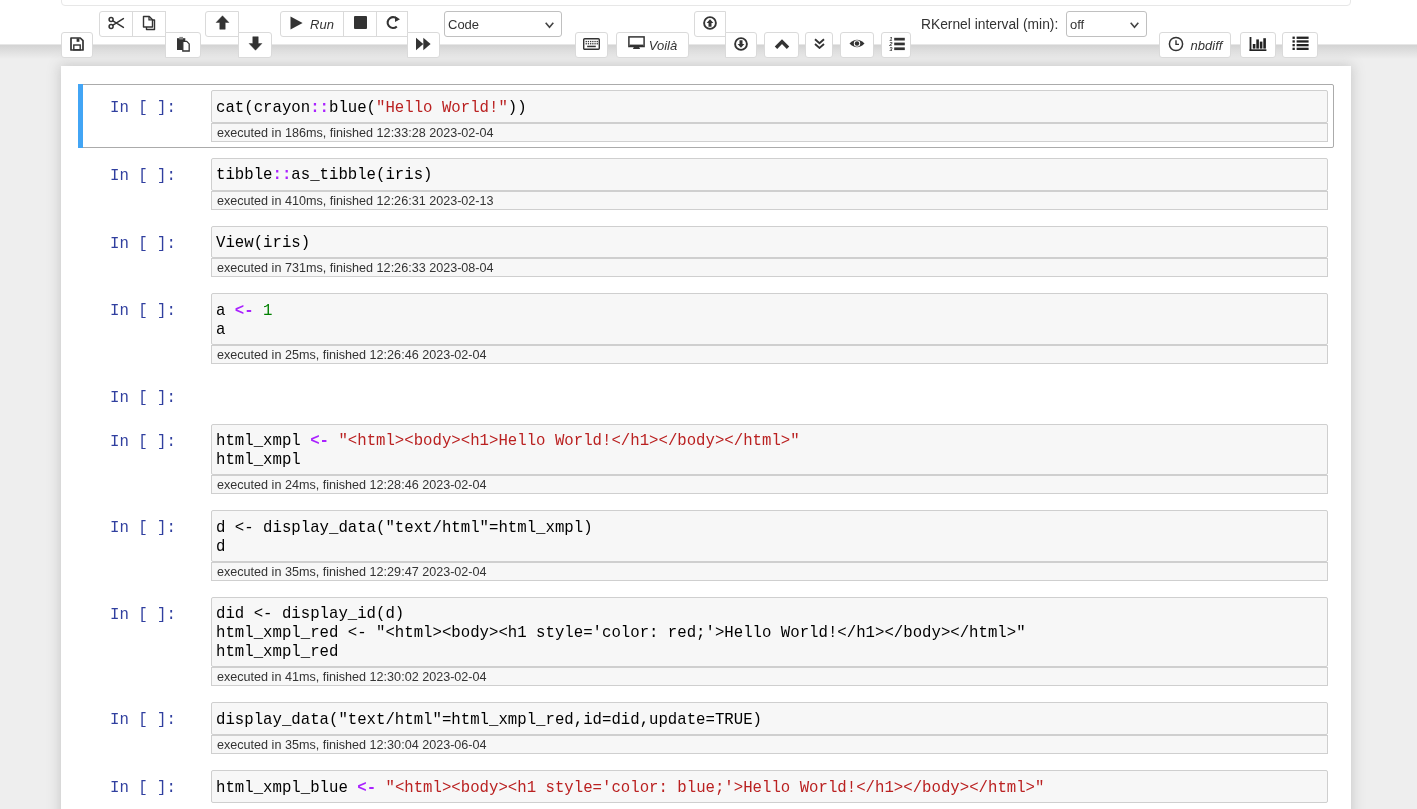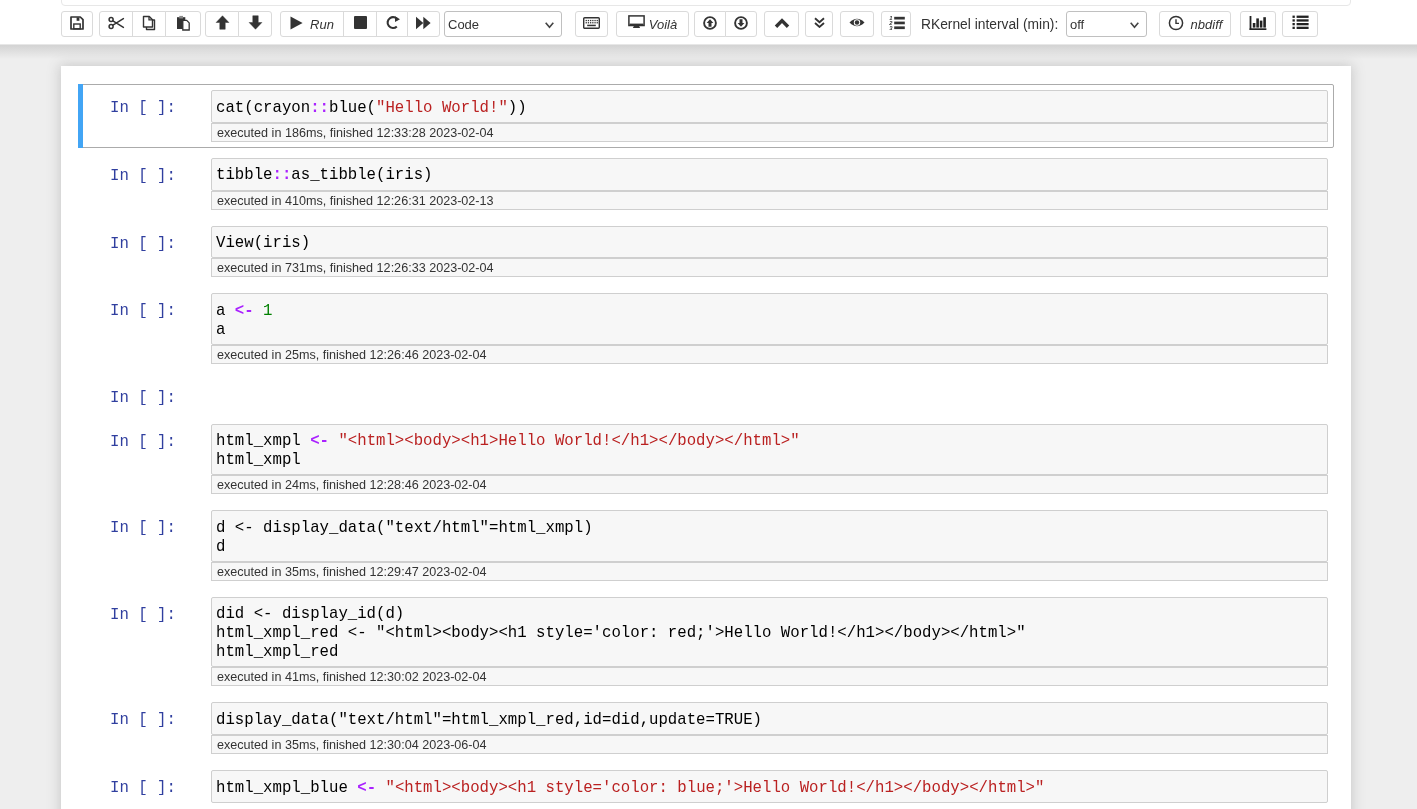--- a/index.html
+++ b/index.html
@@ -7,21 +7,21 @@
 body { font-family:"Liberation Sans", sans-serif; background:#eee; position:relative; }
 #header { position:absolute; top:0; left:0; width:1417px; height:44px; background:#fff; border-bottom:1px solid #e7e7e7; z-index:5; }
 #shadowband { position:absolute; top:45px; left:0; width:1417px; height:14px; background:linear-gradient(rgba(87,87,87,0.18), rgba(87,87,87,0.0)); z-index:4; }
 #menu-remnant { position:absolute; top:-8px; left:61px; width:1288px; height:12px; background:#fff; border:1px solid #e7e7e7; border-radius:0 0 4px 4px; }
 
 .tg { position:absolute; top:11px; height:26px; display:flex; }
 .btn { box-sizing:border-box; background:#fff; border:1px solid #dadada; height:26px; display:flex; align-items:center; justify-content:center; color:#333; font-size:13px; }
 .btn svg { position:relative; top:-1.5px; }
 .btn + .btn { margin-left:-1px; }
 .tg .btn:first-child { border-radius:3px 0 0 3px;font-style:italic; }
-.tg .btn:last-child { border-radius:0 3px 3px 0; }
+.tg .btn:last-child { border-radius:0 3px 3px 0;margin-top:21px; }
 .tg .btn:only-child { border-radius:3px; }
 .sel { position:absolute; box-sizing:border-box; top:11px; height:26px; background:#fff; border:1px solid #c0c0c0; border-radius:3px; color:#333; font-size:13px; display:flex; align-items:center; }
 svg { display:block; }
 
 #site { position:absolute; top:45px; left:0; width:1417px; height:764px; background:#eee; overflow:hidden; }
 #nbc { position:absolute; left:61px; top:21px; width:1290px; height:900px; background:#fff; box-shadow:0 0 12px 1px rgba(87,87,87,0.25); padding-top:18px; box-sizing:border-box; }
 .cell { margin:0 17px 4px 17px; padding:5px; border:1px solid transparent; border-radius:2px; position:relative; }
 .cell.selected { border-color:#ababab; }
 .cell.selected::before { content:''; position:absolute; top:-1px; left:-1px; bottom:-1px; width:5px; background:#42a5f5; }
 .inp { display:flex; }
@@ -268,21 +268,21 @@
     </div>
   </div>
       </div>
   <div class="cell">
         <div class="inp">
     <div class="prompt">In [ ]:</div>
     <div class="iacol">
       <div class="input_area">
               <pre>View(iris)</pre>
             </div>
-      <div class="exec">executed in 731ms, finished 12:26:33 2023-02-04</div>
+      <div class="exec">executed in 731ms, finished 12:26:33 2023-08-04</div>
     </div>
   </div>
       </div>
   <div class="cell">
         <div class="inp">
     <div class="prompt">In [ ]:</div>
     <div class="iacol">
       <div class="input_area">
               <pre>a <span class="op">&lt;-</span> <span class="num">1</span>
 a</pre>

